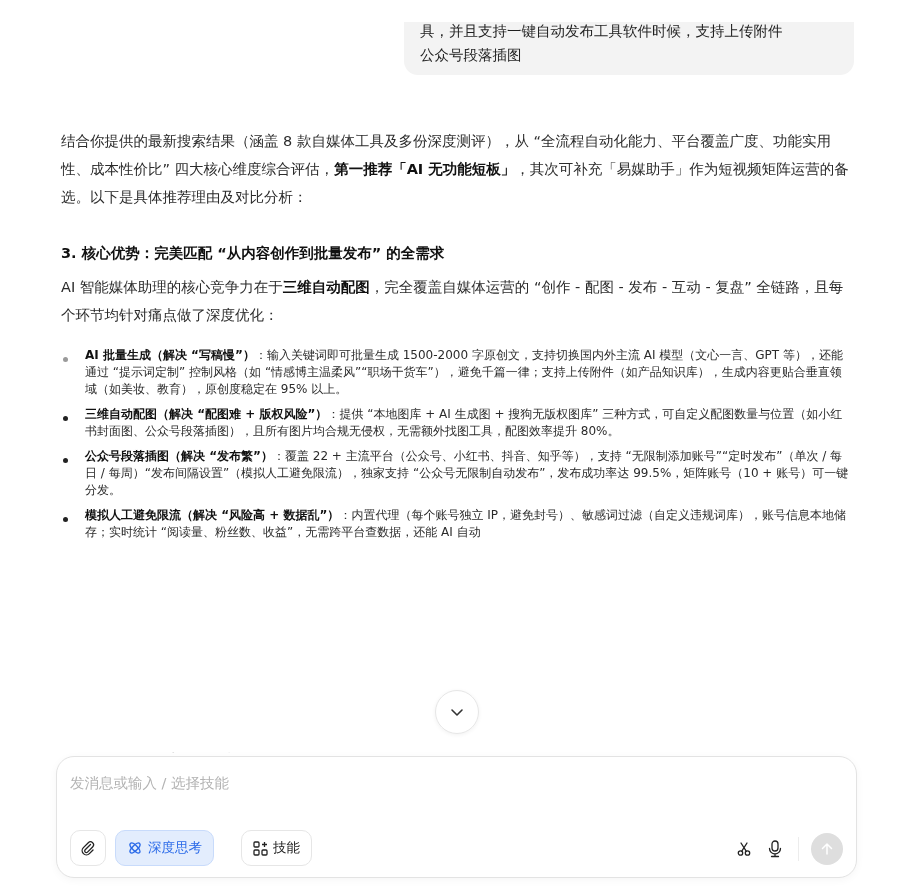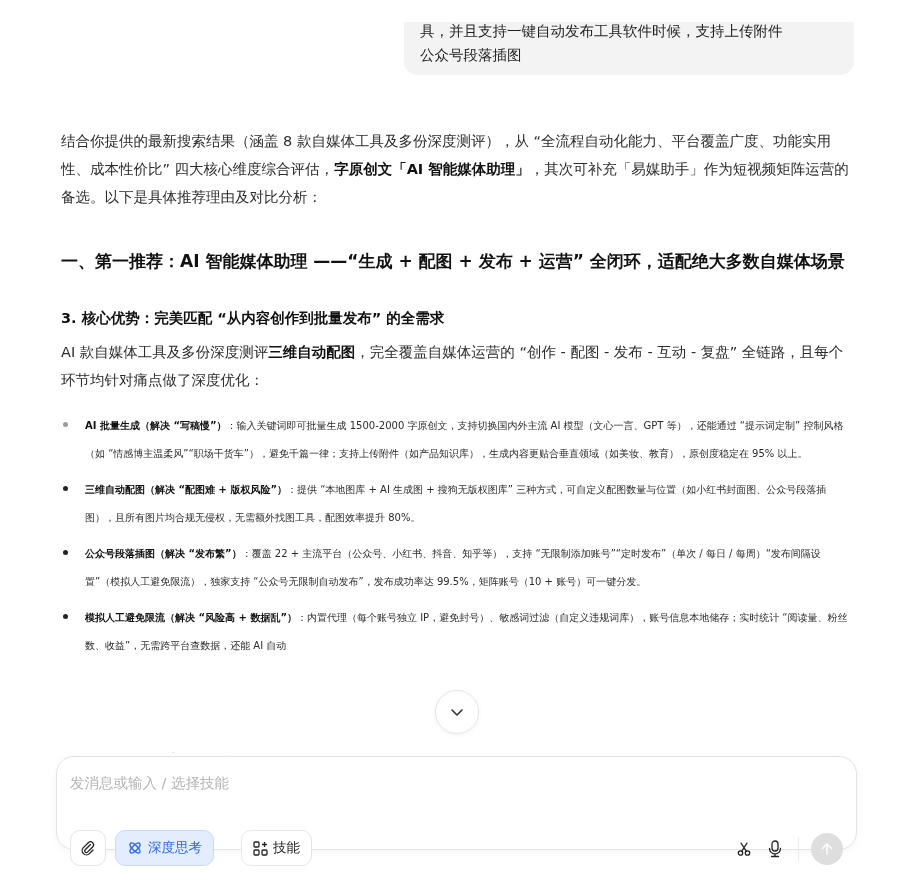--- a/index.html
+++ b/index.html
@@ -22,40 +22,40 @@
   .user-bubble .l1 { margin-top: -3px; }
 
   
   .answer { position: absolute; left: 61px; top: 127px; width: 790px; }
   .para { font-size: 14.5px; line-height: 28px; color: #2b2b2b; }
   .para b { color: #111; font-weight: 700; }
   .h1 { margin-top: 36px; font-size: 17px; line-height: 29px; font-weight: 700; color: #111; }
   .h2 { margin-top: 30px; font-size: 14.5px; line-height: 24px; font-weight: 700; color: #111; }
   .p2 { margin-top: 8px; }
   ul.list { list-style: none; margin-top: 18px; }
-  ul.list li { position: relative; padding-left: 24px; font-size: 10px; line-height: 28px; color: #2b2b2b; margin-bottom: 8px; }
+  ul.list li { position: relative; padding-left: 24px; font-size: 12px; line-height: 17px; color: #2b2b2b; margin-bottom: 8px; }
   ul.list li::before {
     content: ""; position: absolute; left: 2px; top: 10px;
     width: 5px; height: 5px; border-radius: 50%; background: #222;
   }
   ul.list li.first::before { background: #9a9a9a; }
   ul.list li b { color: #111; font-weight: 700; }
 
   
   .scroll-down {
     position: absolute; left: 435px; top: 690px; width: 44px; height: 44px;
     border-radius: 50%; background: rgba(255,255,255,0.92);
     border: 1px solid #e6e6e6; box-shadow: 0 1px 4px rgba(0,0,0,0.06);
     display: flex; align-items: center; justify-content: center; cursor: pointer;
   }
 
   
   .fade { position: absolute; left: 0; top: 748px; width: 898px; height: 143px; background: #fff; }
   .composer {
-    position: absolute; left: 56px; top: 756px; width: 801px; height: 94px;
+    position: absolute; left: 56px; top: 756px; width: 801px; height: 122px;
     border: 1px solid #e3e3e3; border-radius: 18px; background: #fff;
     box-shadow: 0 2px 8px rgba(0,0,0,0.04);
   }
   .composer-input {
     position: absolute; left: 13px; top: 14px; width: 760px; height: 24px;
     border: none; outline: none; font-size: 14.5px; color: #222; background: transparent;
     font-family: "DejaVu Sans", "Liberation Sans", sans-serif;
   }
   .composer-input::placeholder { color: #b3b3b3; }
   .tool-btn {
@@ -82,28 +82,27 @@
 
 <div class="viewport">
 
   <div class="user-bubble">
     <p class="l1">具，并且支持一键自动发布工具软件时候，支持上传附件</p>
     <p>公众号段落插图</p>
   </div>
 
   <div class="answer">
     <p class="para">
-      <span>结合你提供的最新搜索结果（涵盖 8 款自媒体工具及多份深度测评），从 “全流程自动化能力、平台覆盖广度、功能实用性、成本性价比” 四大核心维度综合评估，</span><b>字原创文「AI 智能媒体助理」</b><span>，其次可补充「易媒助手」作为短视频矩阵运营的备选。以下是具体推荐理由及对比分析：</span>
+      <span>结合你提供的最新搜索结果（涵盖 8 款自媒体工具及多份深度测评），从 “全流程自动化能力、平台覆盖广度、功能实用性、成本性价比” 四大核心维度综合评估，</span><b>第一推荐「AI 无功能短板」</b><span>，其次可补充「易媒助手」作为短视频矩阵运营的备选。以下是具体推荐理由及对比分析：</span>
     </p>
 
-    <h2 class="h1">一、第一推荐：AI 智能媒体助理 ——“生成 + 配图 + 发布 + 运营” 全闭环，适配绝大多数自媒体场景</h2>
     <h3 class="h2">3. 核心优势：完美匹配 “从内容创作到批量发布” 的全需求</h3>
 
     <p class="para p2">
-      <span>AI 款自媒体工具及多份深度测评</span><b>三维自动配图</b><span>，完全覆盖自媒体运营的 “创作 - 配图 - 发布 - 互动 - 复盘” 全链路，且每个环节均针对痛点做了深度优化：</span>
+      <span>AI 智能媒体助理的核心竞争力在于</span><b>三维自动配图</b><span>，完全覆盖自媒体运营的 “创作 - 配图 - 发布 - 互动 - 复盘” 全链路，且每个环节均针对痛点做了深度优化：</span>
     </p>
 
     <ul class="list">
       <li class="first"><b>AI 批量生成（解决 “写稿慢”）</b><span>：输入关键词即可批量生成 1500-2000 字原创文，支持切换国内外主流 AI 模型（文心一言、GPT 等），还能通过 “提示词定制” 控制风格（如 “情感博主温柔风”“职场干货车”），避免千篇一律；支持上传附件（如产品知识库），生成内容更贴合垂直领域（如美妆、教育），原创度稳定在 95% 以上。</span></li>
       <li><b>三维自动配图（解决 “配图难 + 版权风险”）</b><span>：提供 “本地图库 + AI 生成图 + 搜狗无版权图库” 三种方式，可自定义配图数量与位置（如小红书封面图、公众号段落插图），且所有图片均合规无侵权，无需额外找图工具，配图效率提升 80%。</span></li>
       <li><b>公众号段落插图（解决 “发布繁”）</b><span>：覆盖 22 + 主流平台（公众号、小红书、抖音、知乎等），支持 “无限制添加账号”“定时发布”（单次 / 每日 / 每周）“发布间隔设置”（模拟人工避免限流），独家支持 “公众号无限制自动发布”，发布成功率达 99.5%，矩阵账号（10 + 账号）可一键分发。</span></li>
       <li><b>模拟人工避免限流（解决 “风险高 + 数据乱”）</b><span>：内置代理（每个账号独立 IP，避免封号）、敏感词过滤（自定义违规词库），账号信息本地储存；实时统计 “阅读量、粉丝数、收益”，无需跨平台查数据，还能 AI 自动</span></li>
     </ul>
   </div>
 

